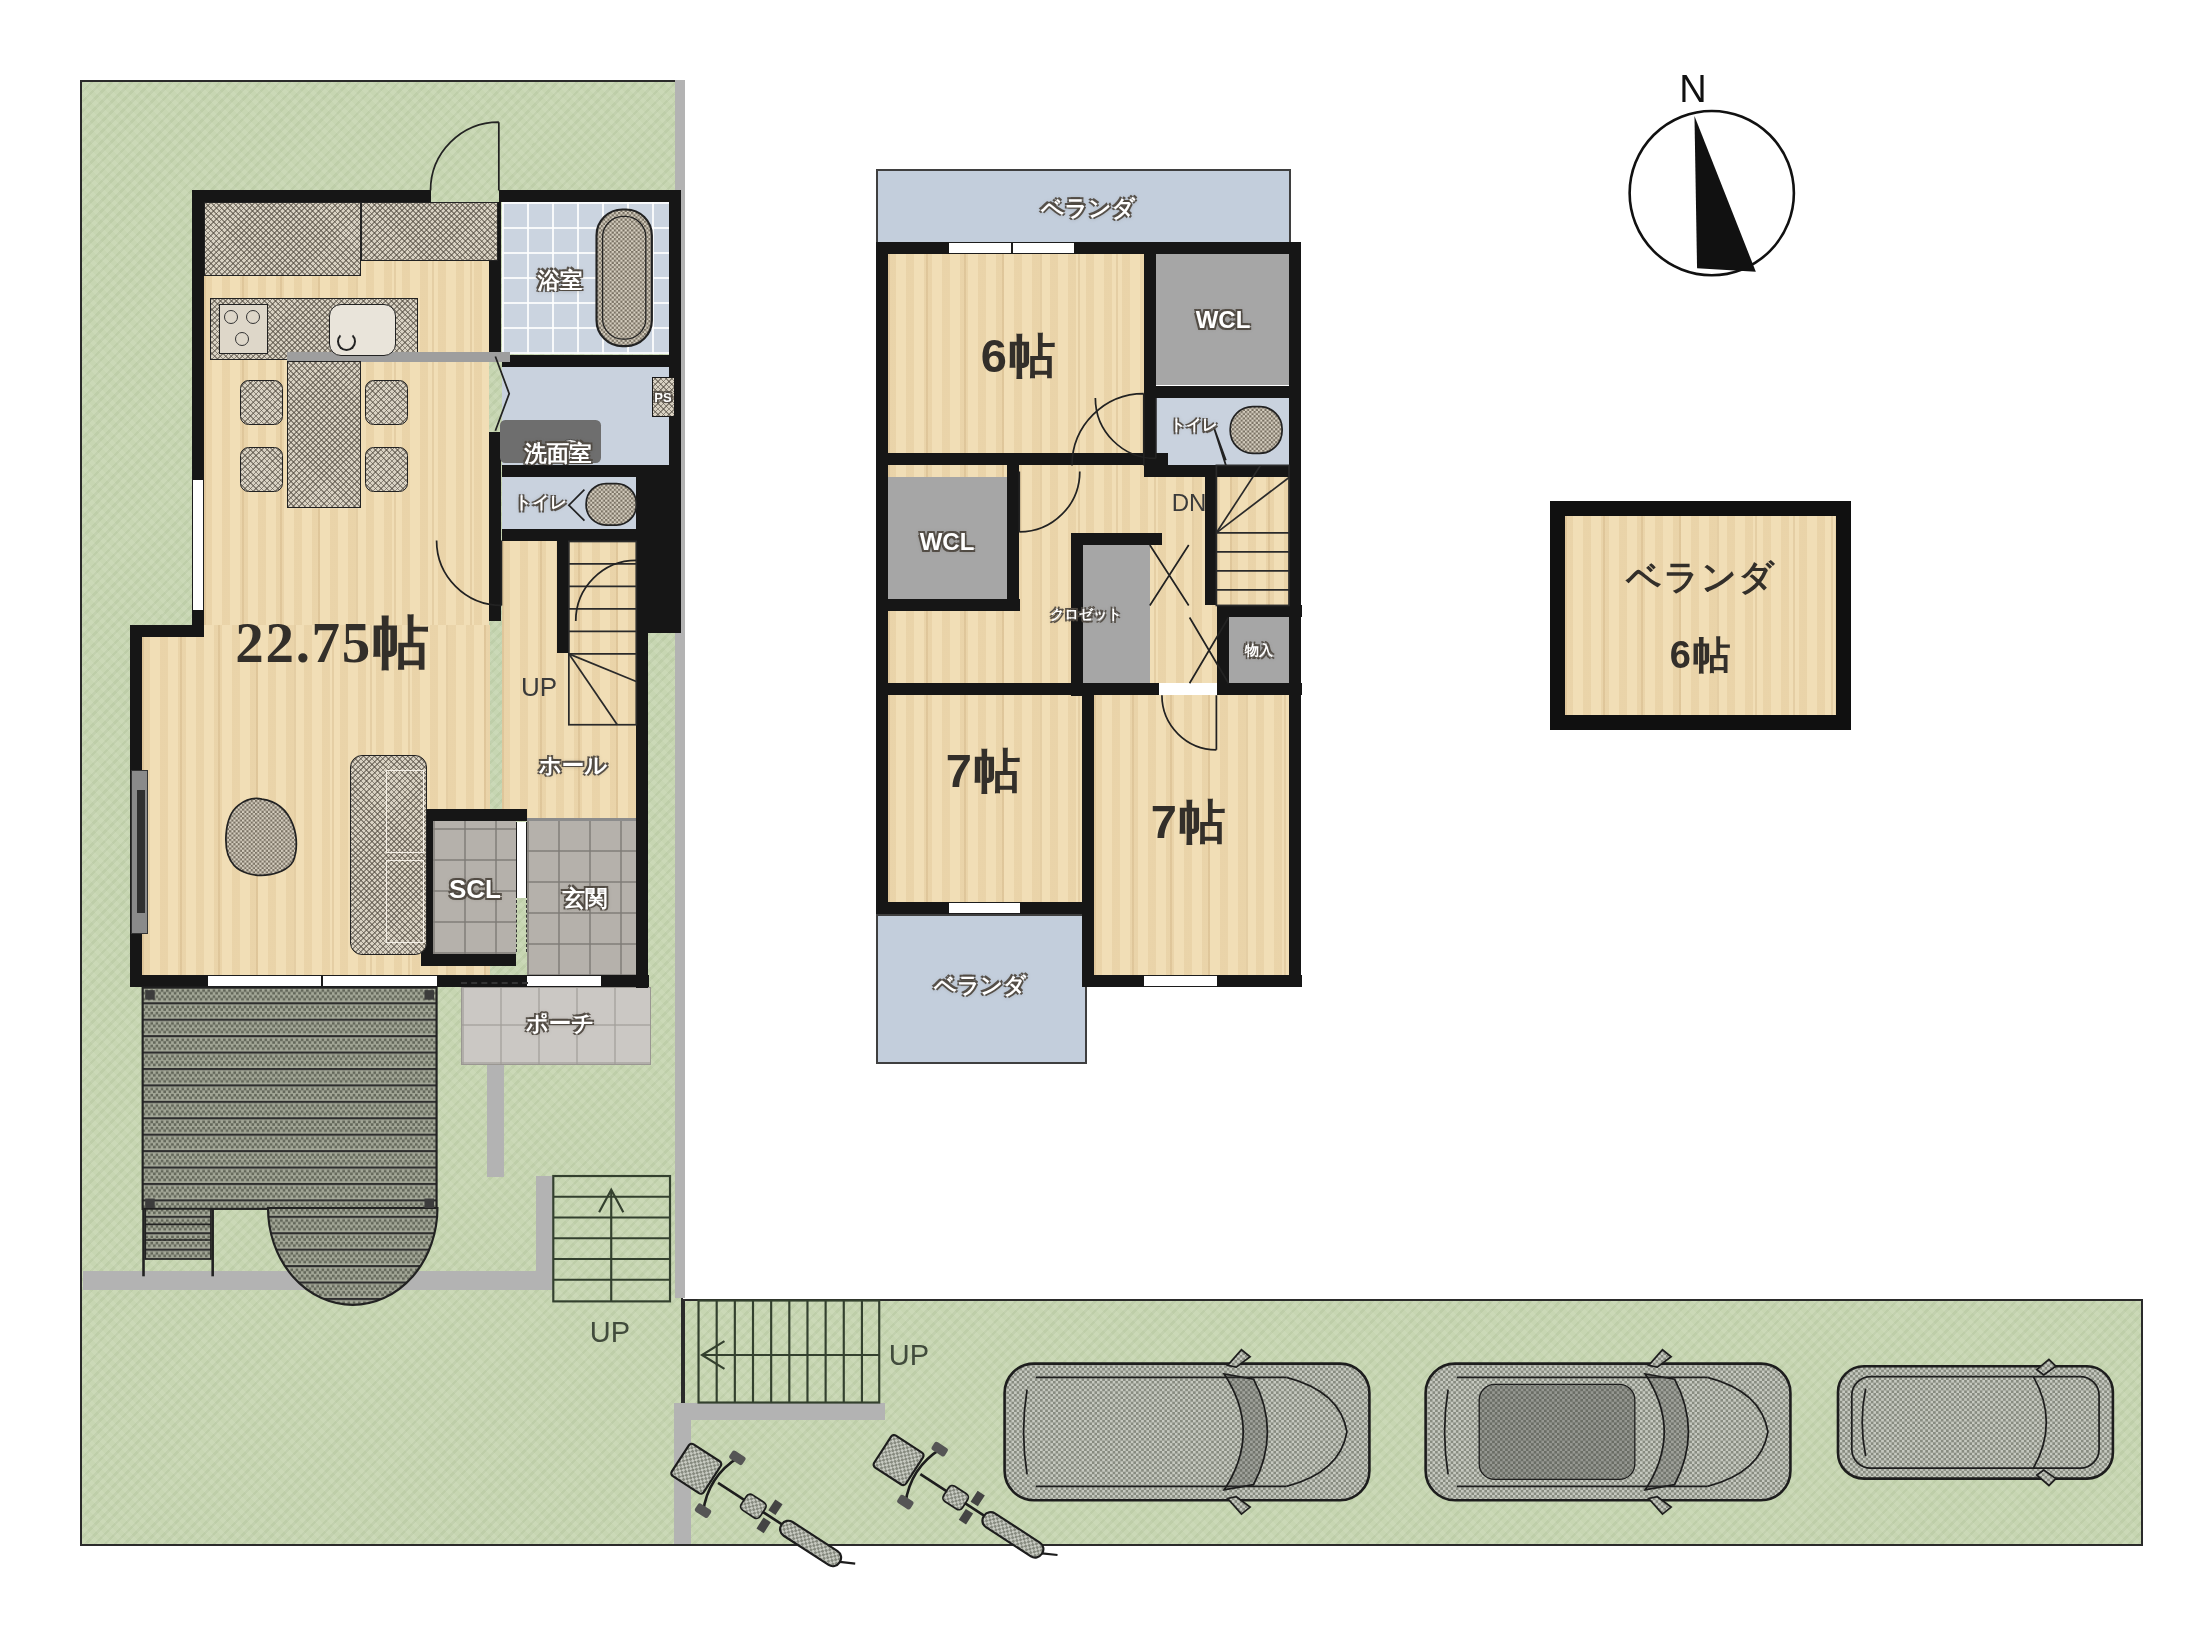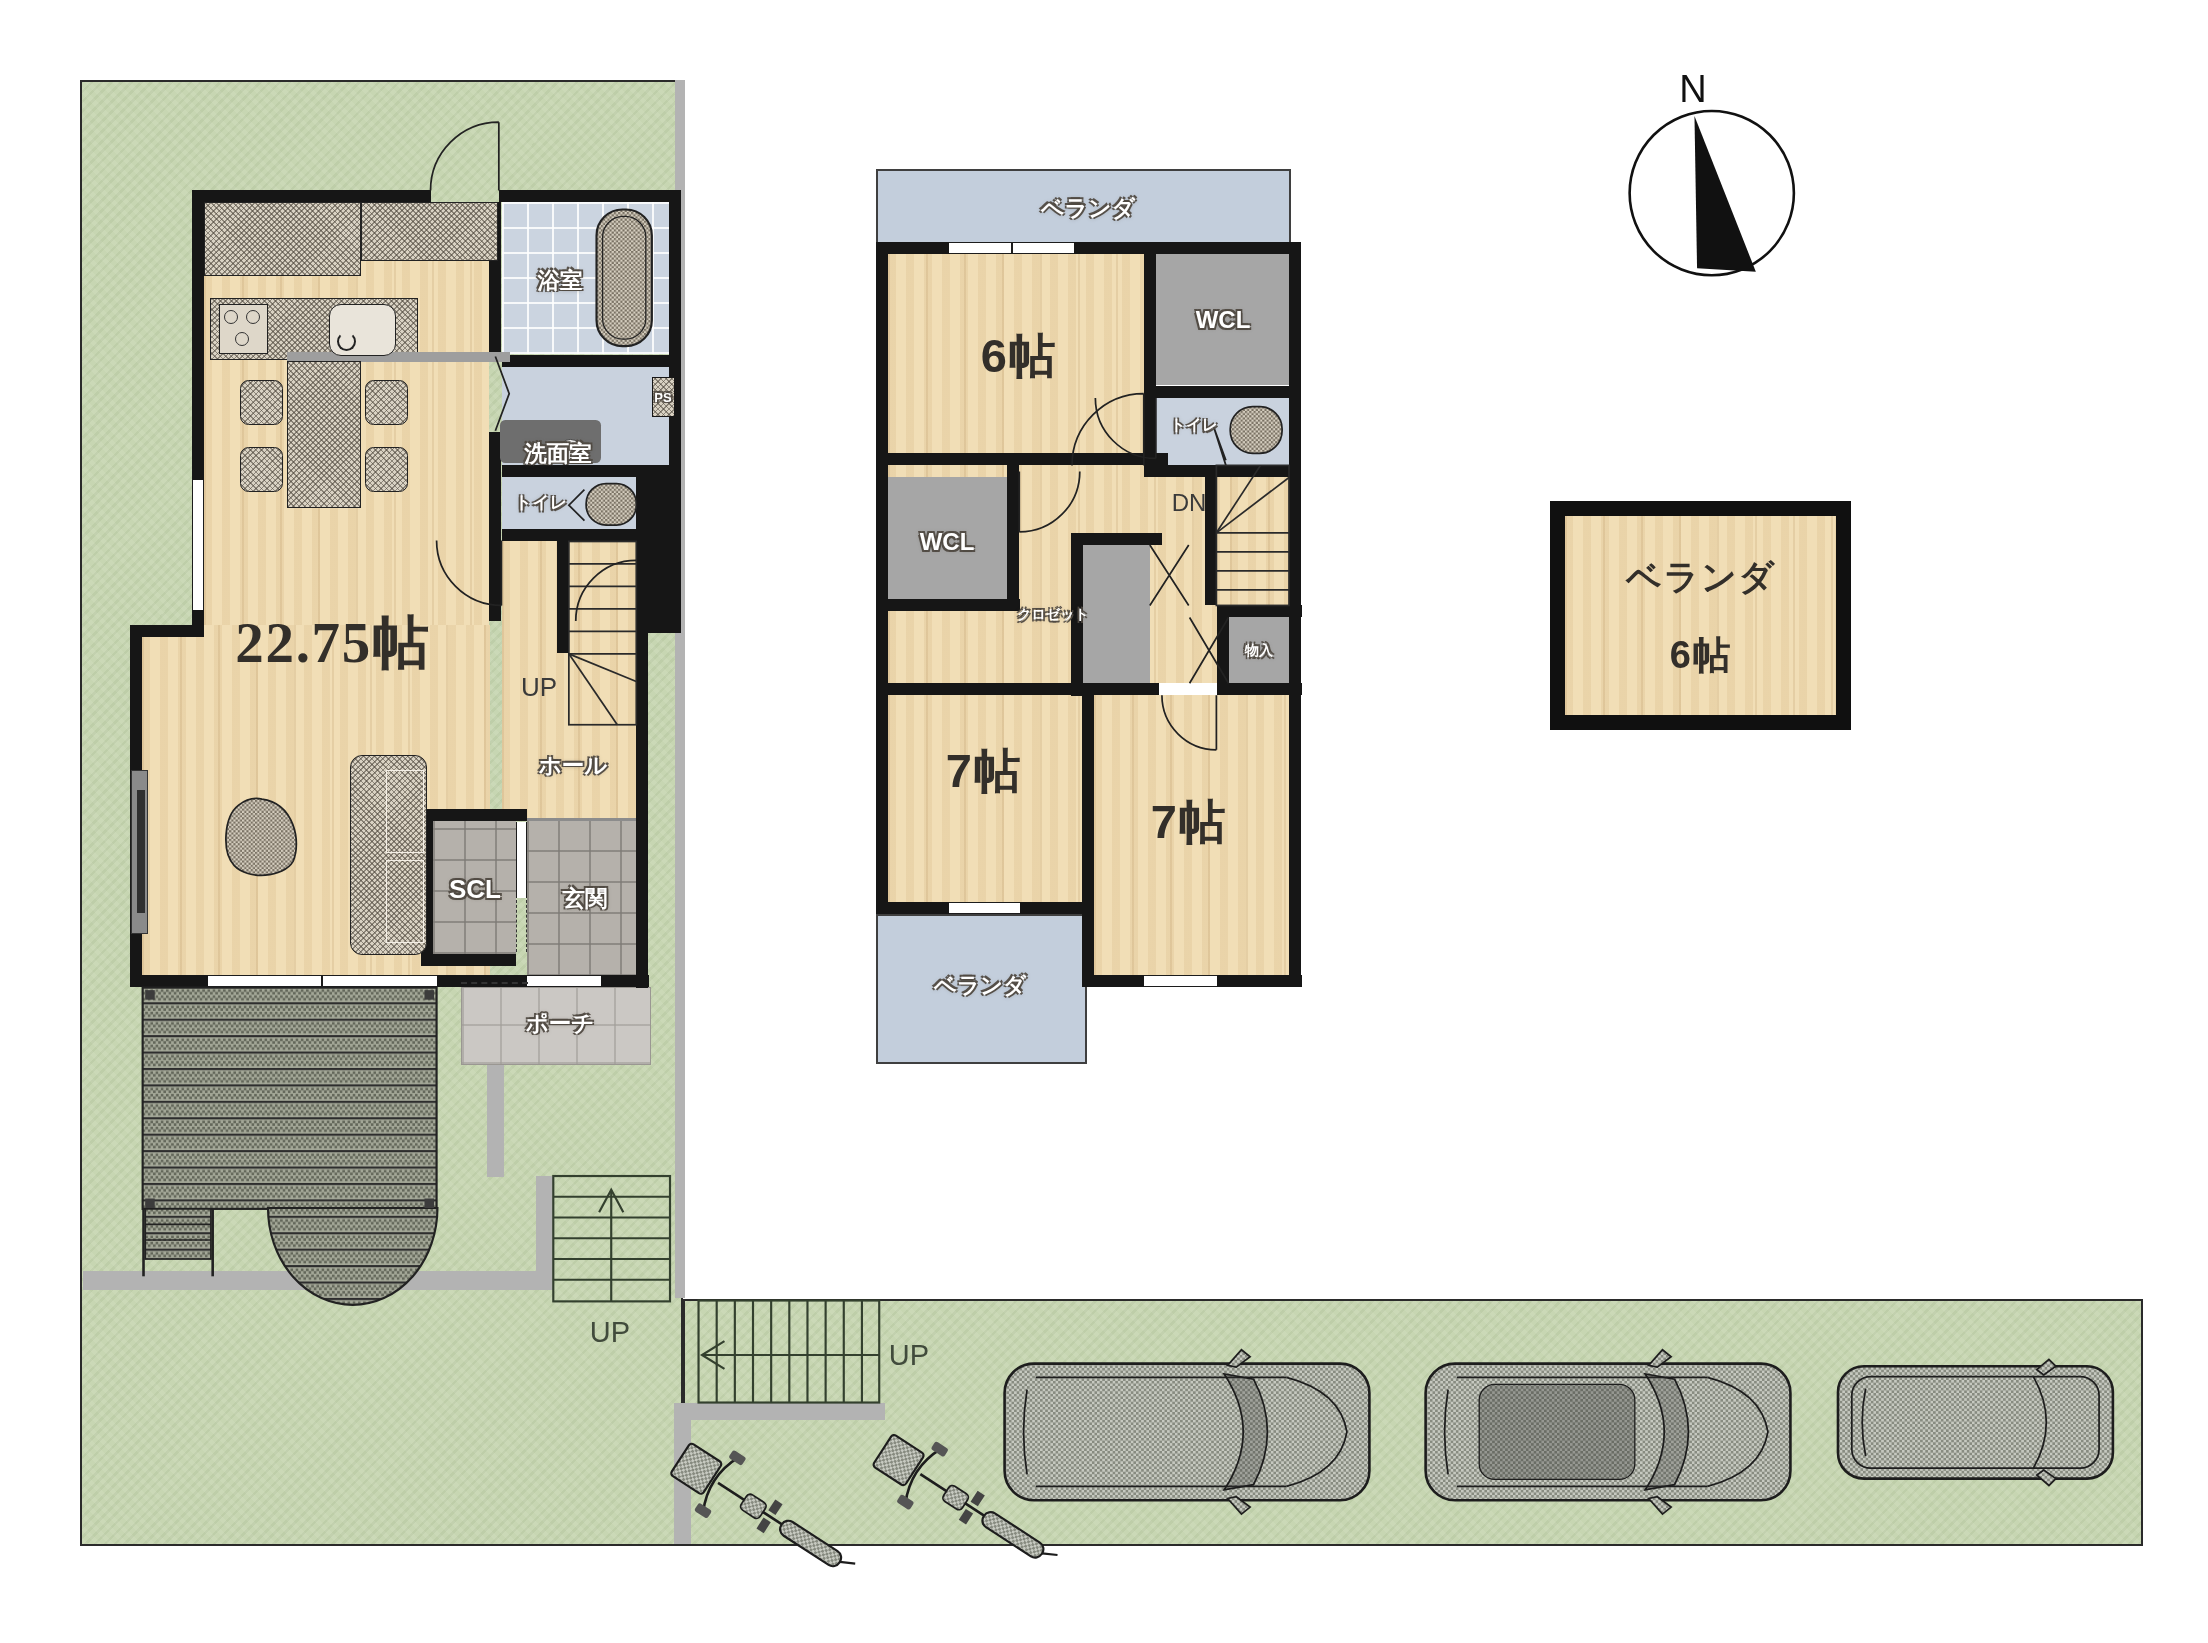--- a/index.html
+++ b/index.html
@@ -340,21 +340,21 @@
   <div class="lbl lblw" style="left:475px;top:889px;font-size:26px;">SCL</div>
   <div class="lbl lblw" style="left:585px;top:899px;font-size:22.5px;">玄関</div>
   <div class="lbl lblw" style="left:560px;top:1024px;font-size:22.5px;">ポーチ</div>
 
   <div class="lbl lblw" style="left:1088px;top:208px;font-size:23px;">ベランダ</div>
   <div class="lbl big" style="left:1019px;top:355px;font-size:47px;">6帖</div>
   <div class="lbl lblw" style="left:1223px;top:320px;font-size:24px;">WCL</div>
   <div class="lbl lblw" style="left:1194px;top:425px;font-size:15.6px;">トイレ</div>
   <div class="lbl" style="left:1189px;top:503px;font-size:24px;color:#3a3a3a;">DN</div>
   <div class="lbl lblw" style="left:947px;top:542px;font-size:24px;">WCL</div>
-  <div class="lbl lblw" style="left:1053px;top:614px;font-size:14px;">クロゼット</div>
+  <div class="lbl lblw" style="left:1086px;top:614px;font-size:14px;">クロゼット</div>
   <div class="lbl lblw" style="left:1259px;top:650px;font-size:14px;">物入</div>
   <div class="lbl big" style="left:984px;top:770px;font-size:47px;">7帖</div>
   <div class="lbl big" style="left:1189px;top:821px;font-size:47px;">7帖</div>
   <div class="lbl lblw" style="left:980px;top:986px;font-size:22.5px;">ベランダ</div>
 
   <div class="lbl big" style="left:1701px;top:576px;font-size:35px;">ベランダ</div>
   <div class="lbl big" style="left:1701px;top:655px;font-size:38px;">6帖</div>
 
   <div class="lbl" style="left:1693px;top:89px;font-size:38px;color:#111;">N</div>
   <div class="lbl" style="left:610px;top:1332px;font-size:29px;color:#414b3c;">UP</div>

